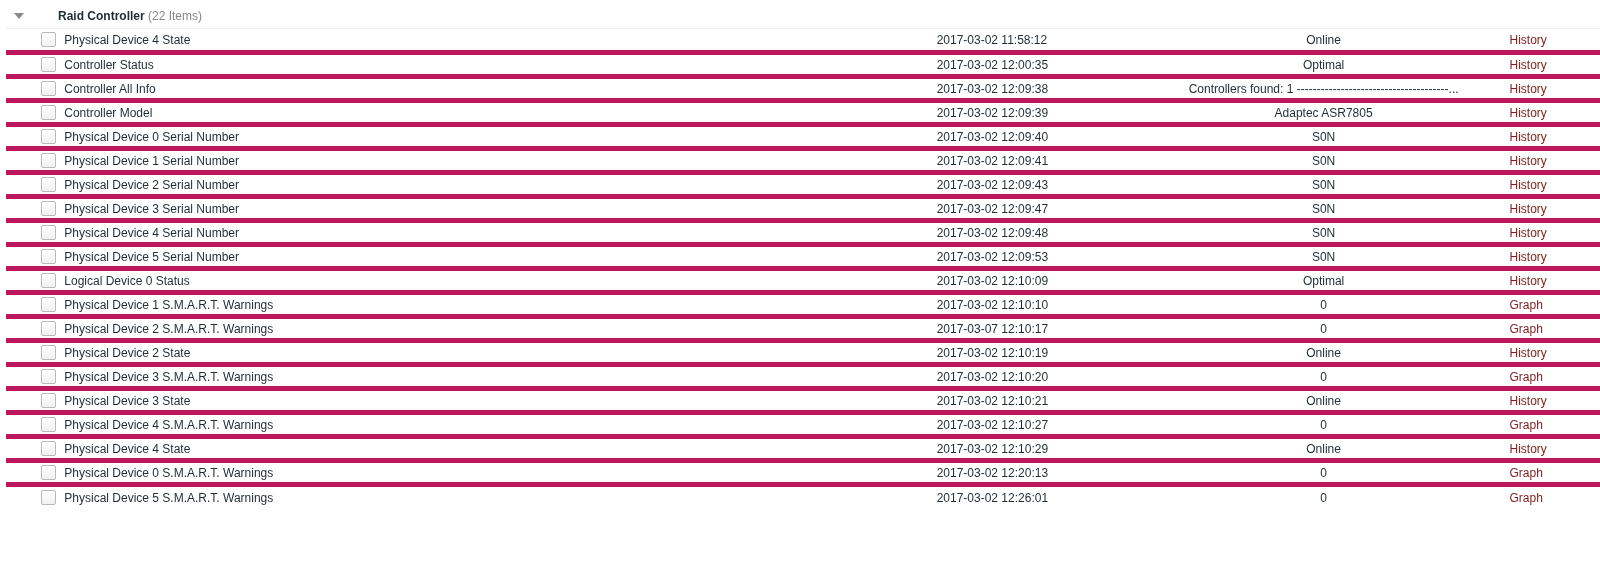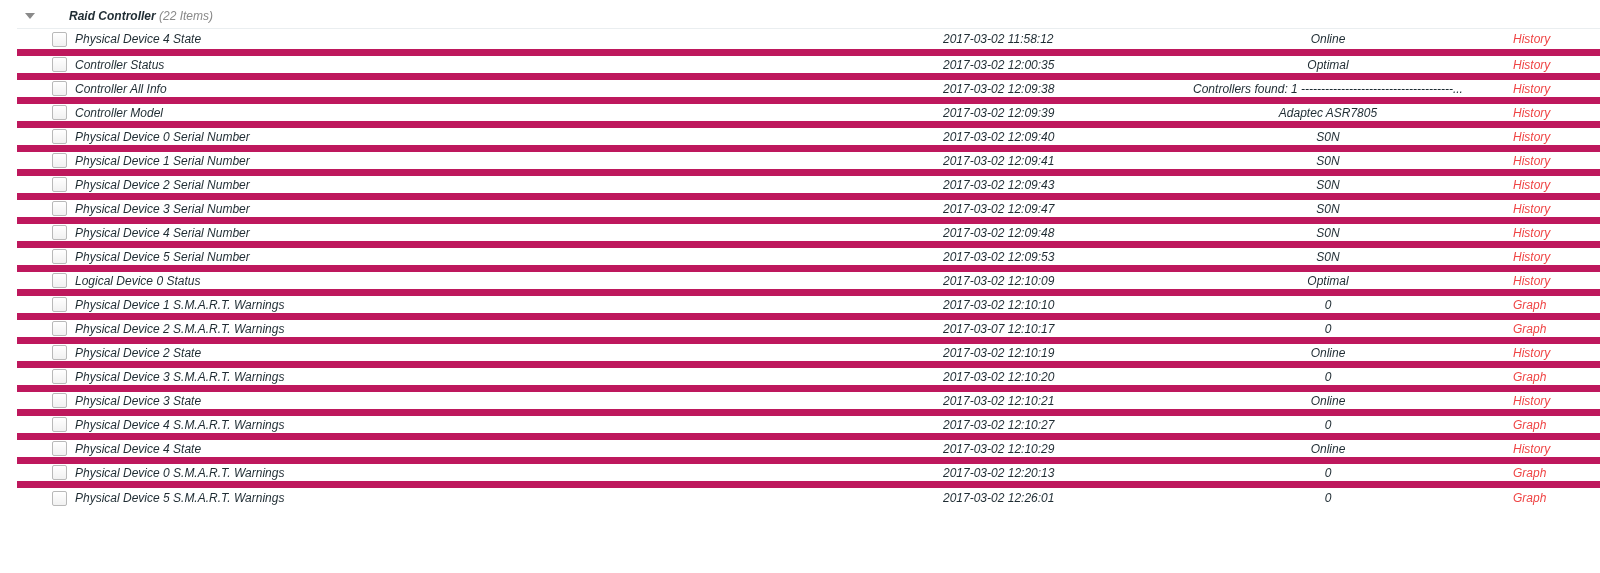--- a/index.html
+++ b/index.html
@@ -3,22 +3,21 @@
 <meta charset="utf-8">
 <style>
   html,body{margin:0;padding:0;background:#fff;}
   body{
     font-family:Arial,Helvetica,sans-serif;
     font-size:12px;
     color:#1f2c33;
     width:1600px;
   }
   .container{
-    padding:4px 0 2px 17px;
-    font-style:italic;
+    padding:4px 0 2px 6px;
   }
   .group-header{
     height:24px;
     display:flex;
     align-items:center;
     padding-left:6px;
   }
   .chev-down{
     display:inline-block;
     width:0;height:0;
@@ -31,21 +30,21 @@
   }
   .group-title{font-weight:bold;color:#1f2c33;}
   .group-count{color:#888;font-weight:normal;}
   table{
     border-collapse:collapse;
     width:100%;
     table-layout:fixed;
   }
   tbody tr{
     height:24px;
-    border-top:7px solid #be185d;
+    border-top:5px solid #be185d;
   }
   tbody tr:first-child{border-top:1px solid #eaeef0;}
   td{
     padding:0;
     vertical-align:middle;
     white-space:nowrap;
     overflow:hidden;
     text-overflow:ellipsis;
   }
   .col-cb{width:56px;text-align:center;}
@@ -57,21 +56,21 @@
     display:inline-block;
     width:13px;height:13px;
     border:1px solid #b9b9b9;
     border-radius:2px;
     background:linear-gradient(#fff,#f1f1f1);
     vertical-align:middle;
     margin-left:28px;
     cursor:pointer;
   }
   a.lnk{
-    color:#ef4444;
+    color:#7f1d1d;
     text-decoration:none;
     cursor:pointer;
   }
 </style>
 </head>
 <body>
 
 <div class="container">
 
   <div class="group-header">

